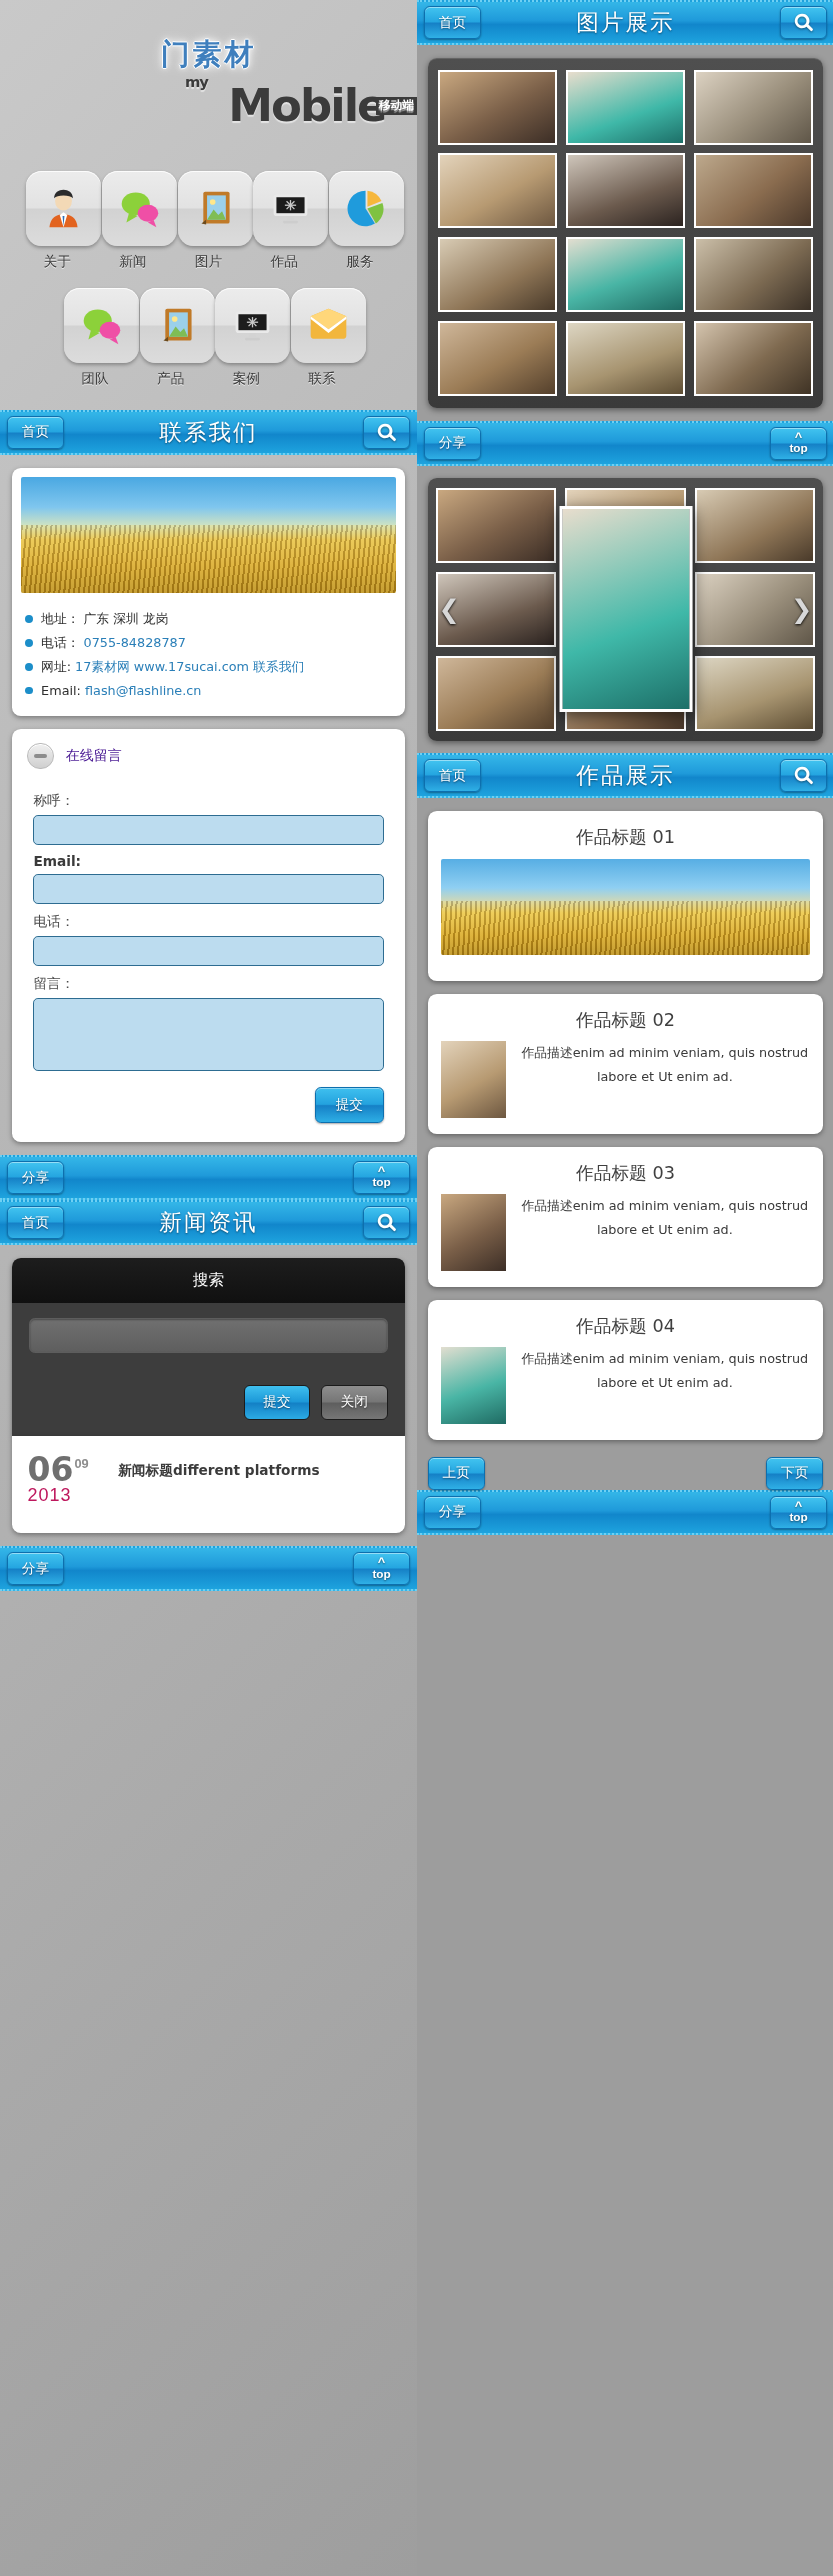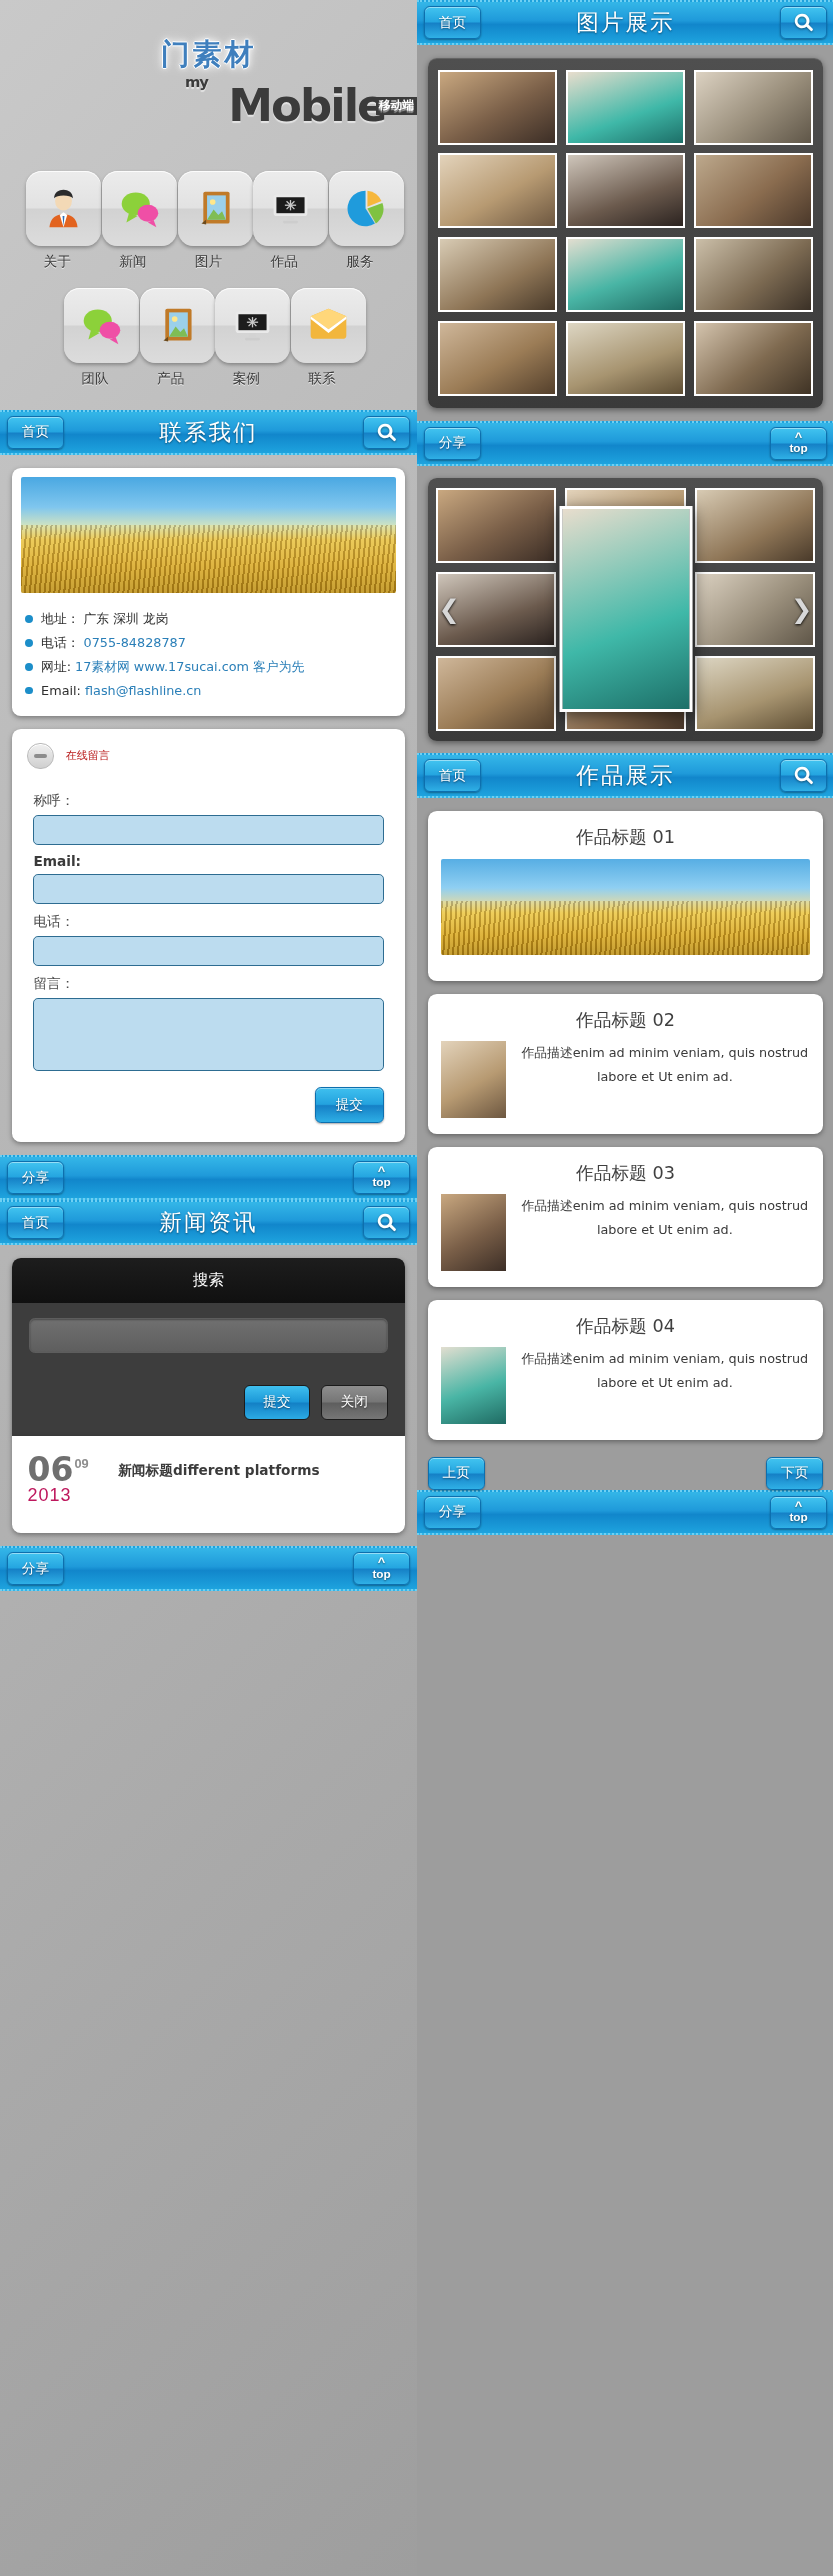--- a/index.html
+++ b/index.html
@@ -106,21 +106,21 @@
 
   
   .form-head { display:flex; align-items:center; gap:11.8px; padding:13.7px 15.7px 3.9px; }
   .minus-btn {
     width:26.5px; height:26.5px; border-radius:50%;
     background:linear-gradient(180deg,#f0f0f0,#cfcfcf);
     border:1px solid #b9b9b9; display:flex; align-items:center; justify-content:center;
     box-shadow:inset 0 1px 0 #fff;
   }
   .minus-btn i { display:block; width:12.8px; height:3.9px; background:#8c8c8c; border-radius:2px; }
-  .form-head h3 { color:#b91c1c; font-size:11px; font-weight:normal;
+  .form-head h3 { color:#4c1d95; font-size:14px; font-weight:normal;
     font-family:"DejaVu Sans",sans-serif; }
   .form-body { padding:15.7px 21.6px 19.6px; }
   .form-body label { display:block; font-size:13.7px; color:#4a4a4a; margin:2.9px 0 4.9px;
     font-family:"DejaVu Sans",sans-serif; }
   .form-body label.bold { font-weight:bold; color:#3b3b3b; }
   .fld {
     width:100%; height:30px; border:1px solid #2d6c91; border-radius:4.9px;
     background:#bcdcef; margin-bottom:8.8px; display:block;
   }
   textarea.fld { height:73px; resize:none; }
@@ -382,21 +382,21 @@
           <span class="dot"></span>
           <span>
             <span>电话：</span>
             <span class="lnk">0755-84828787</span>
           </span>
         </li>
         <li>
           <span class="dot"></span>
           <span>
             <span>网址:</span>
-            <span class="lnk">17素材网 www.17sucai.com 客户为先</span>
+            <span class="lnk">17素材网 www.17sucai.com 联系我们</span>
           </span>
         </li>
         <li>
           <span class="dot"></span>
           <span>
             <span>Email:</span>
             <span class="lnk">flash@flashline.cn</span>
           </span>
         </li>
       </ul>

